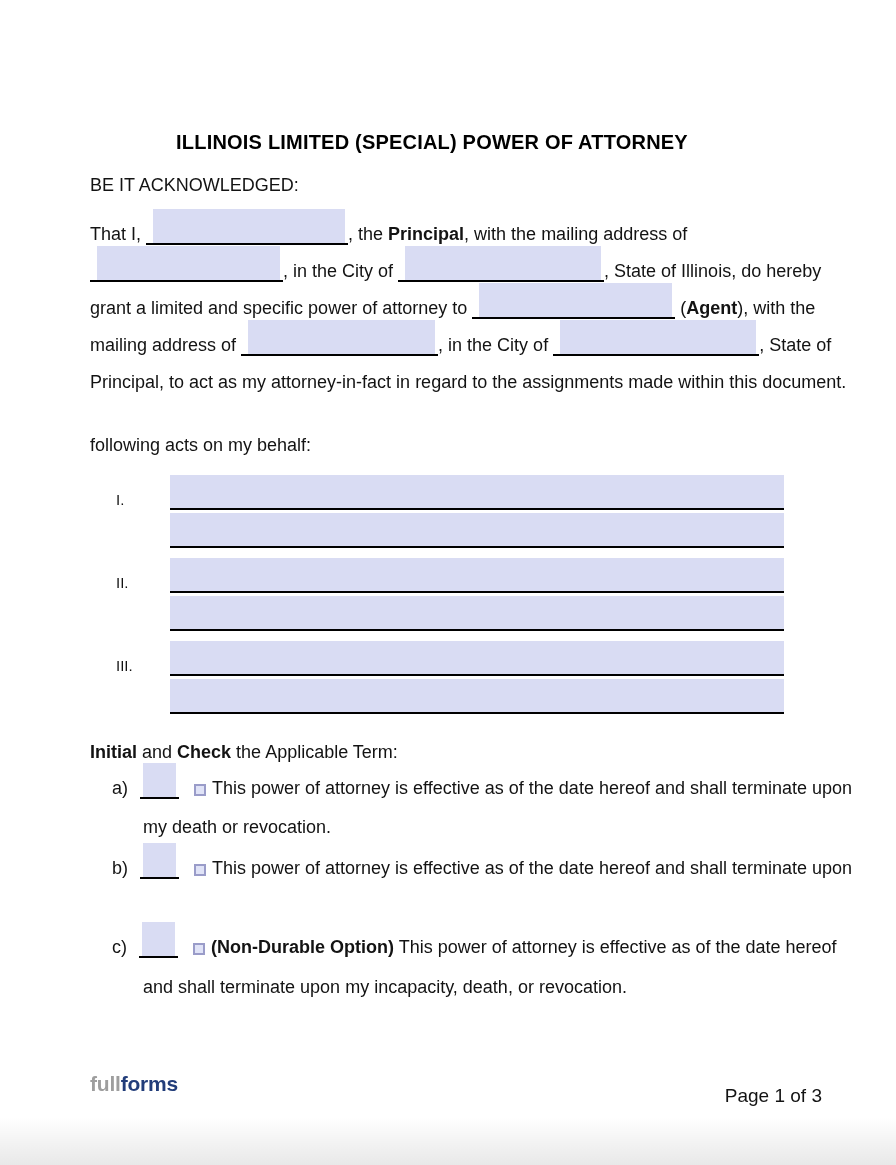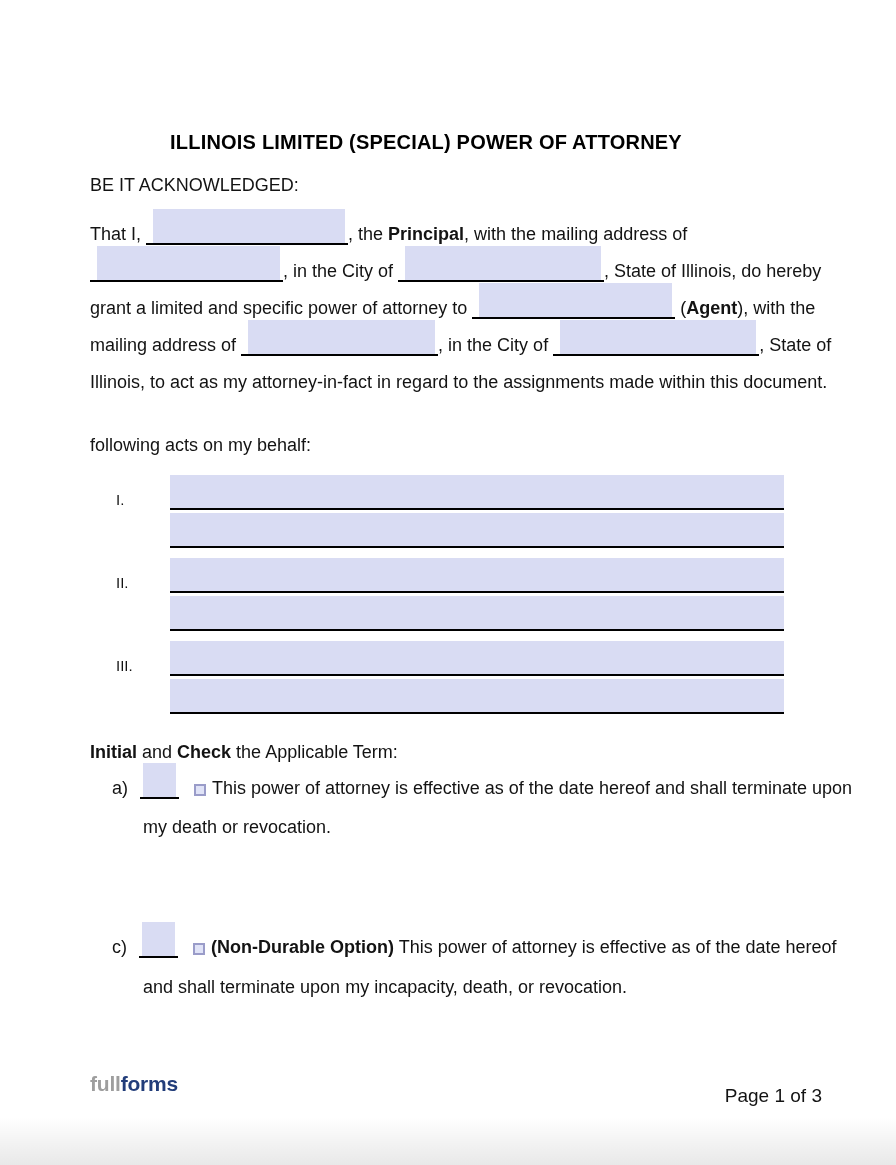--- a/index.html
+++ b/index.html
@@ -11,21 +11,21 @@
     --ink:#131313;
   }
   *{box-sizing:border-box;margin:0;padding:0;}
   html,body{background:#ffffff;}
   .page{
     position:relative;width:896px;height:1165px;background:#ffffff;
     font-family:"Liberation Sans",sans-serif;color:var(--ink);overflow:hidden;
   }
   .line{position:absolute;white-space:nowrap;font-size:18px;line-height:18px;}
   .doc-title{
-    position:absolute;top:131px;left:4px;width:844px;text-align:center;
+    position:absolute;top:131px;left:10px;width:844px;text-align:center;
     font-size:20px;font-weight:bold;letter-spacing:.2px;color:#000;
   }
   b{font-weight:bold;margin-top:24px;}
   
   .blank{
     display:inline-block;position:relative;height:2px;
     border-bottom:2px solid #000;vertical-align:-5px;
   }
   .blank::before{
     content:"";position:absolute;left:7px;right:3px;bottom:0;height:34px;
@@ -67,21 +67,21 @@
   <div class="line" style="top:176px;left:90px">BE IT ACKNOWLEDGED:</div>
 
   <div class="line" style="top:225px;left:90px"><span>That I, </span><span class="blank w202"></span><span>, the </span><b>Principal</b><span>, with the mailing address of</span></div>
 
   <div class="line" style="top:262px;left:90px"><span class="blank w193"></span><span>, in the City of </span><span class="blank w206"></span><span>, State of Illinois, do hereby</span></div>
 
   <div class="line" style="top:299px;left:90px"><span>grant a limited and specific power of attorney to </span><span class="blank w203"></span><span> (</span><b>Agent</b><span>), with the</span></div>
 
   <div class="line" style="top:336px;left:90px"><span>mailing address of </span><span class="blank w197"></span><span>, in the City of </span><span class="blank w206"></span><span>, State of</span></div>
 
-  <div class="line" style="top:373px;left:90px">Illinois, to act as my attorney-in-fact in regard to the assignments made within this document.</div>
+  <div class="line" style="top:373px;left:90px">Principal, to act as my attorney-in-fact in regard to the assignments made within this document.</div>
 
   <div class="line" style="top:436px;left:90px">following acts on my behalf:</div>
 
   <div class="assign" style="top:475px">
     <span class="assign-label">I.</span>
     <div class="assign-line"></div>
     <div class="assign-line"></div>
   </div>
   <div class="assign" style="top:558px">
     <span class="assign-label">II.</span>
@@ -92,20 +92,21 @@
     <span class="assign-label">III.</span>
     <div class="assign-line"></div>
     <div class="assign-line"></div>
   </div>
 
   <div class="line" style="top:743px;left:90px"><b>Initial</b><span> and </span><b>Check</b><span> the Applicable Term:</span></div>
 
   <div class="line" style="top:779px;left:112px"><span>a)</span><span class="blank w-init term-init"></span><span class="checkbox"></span><span>This power of attorney is effective as of the date hereof and shall terminate upon</span></div>
   <div class="line" style="top:818px;left:143px">my death or revocation.</div>
 
+  <div class="line" style="top:859px;left:112px"><span>b)</span><span class="blank w-init term-init"></span><span class="checkbox"></span><span>This power of attorney is effective as of the date hereof and shall terminate upon</span></div>
 
   <div class="line" style="top:938px;left:112px"><span>c)</span><span class="blank w-init term-init"></span><span class="checkbox"></span><b>(Non-Durable Option)</b><span> This power of attorney is effective as of the date hereof</span></div>
   <div class="line" style="top:978px;left:143px">and shall terminate upon my incapacity, death, or revocation.</div>
 
   <div class="logo"><span class="free">full</span><span class="forms">forms</span></div>
   <div class="page-num">Page 1 of 3</div>
 
   <div class="bottom-shadow"></div>
 </div>
 

